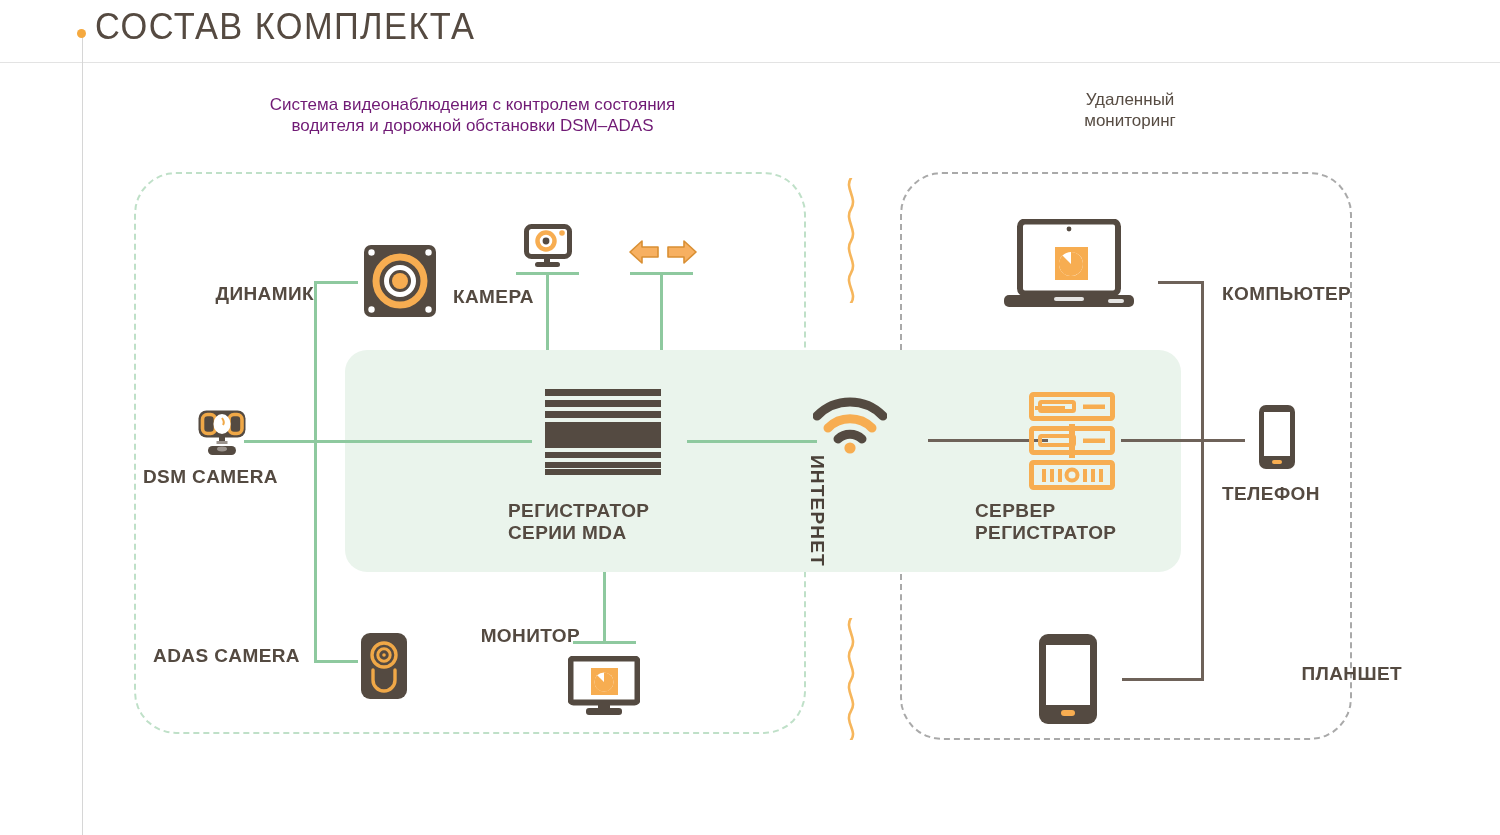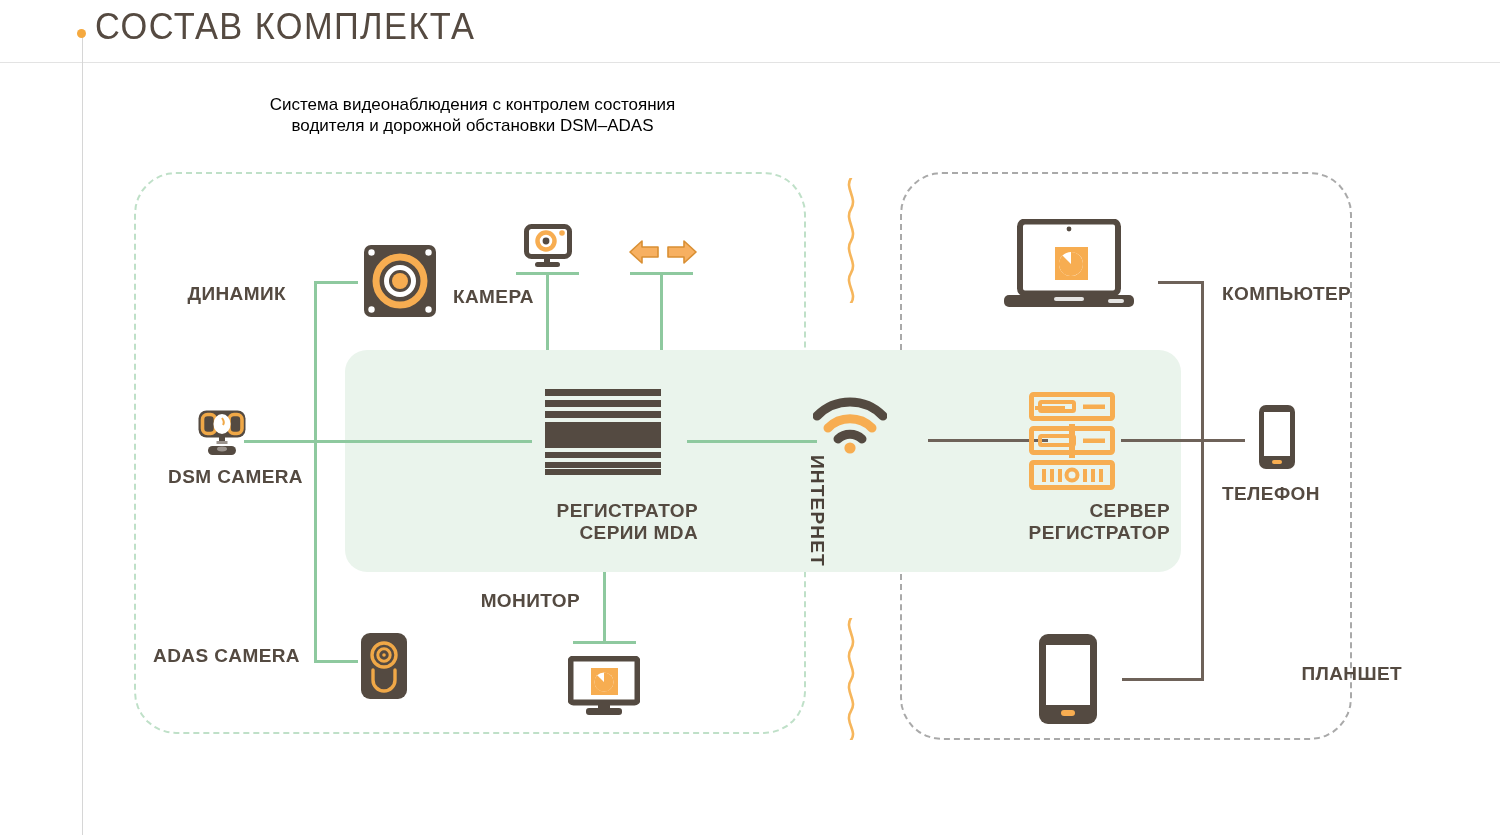--- a/index.html
+++ b/index.html
@@ -30,21 +30,21 @@
     background:#f5a93f;
   }
 
   
   .caption{
     position:absolute;text-align:center;line-height:1.25;
     font-size:17px;font-weight:400;
     font-family:"Liberation Sans Narrow","Liberation Sans",sans-serif;
     white-space:pre-line;
   }
-  #caption-left{left:215px;top:94px;width:515px;color:#000000;}
+  #caption-left{left:215px;top:94px;width:515px;color:#701a75;}
   #caption-right{left:1000px;top:89px;width:260px;color:#574c43;}
 
   
   .panel{position:absolute;border-style:dashed;border-width:2px;border-radius:42px;box-sizing:border-box;}
   #panel-vehicle{left:134px;top:172px;width:672px;height:562px;border-color:#bfe0c8;}
   #panel-remote{left:900px;top:172px;width:452px;height:568px;border-color:#a9a9a9;}
 
   
   #green-band{
     position:absolute;left:345px;top:350px;width:836px;height:222px;
@@ -55,21 +55,21 @@
   .ln{position:absolute;background:#8ec99f;}
   .ln-d{position:absolute;background:#6e6259;}
 
   
   .lbl{
     position:absolute;color:#544a41;
     font-family:"Liberation Sans Narrow","Liberation Sans",sans-serif;
     font-size:19px;font-weight:700;letter-spacing:.4px;
     line-height:1.16;white-space:pre-line;
   }
-  .lbl.center{text-align:right;}
+  .lbl.center{text-align:left;}
   .lbl.right{text-align:right;}
 
   
   .icon{position:absolute;}
   .icon svg{display:block;}
 
   
   #internet-label{
     position:absolute;left:806px;top:455px;width:180px;
     color:#4a4139;font-size:19px;font-weight:700;letter-spacing:1.2px;
@@ -82,20 +82,22 @@
 
 <div class="stage">
 
   <div id="header-rule"></div>
   <div id="spine"></div>
   <div id="spine-dot"></div>
   <div id="page-title">СОСТАВ КОМПЛЕКТА</div>
 
   <div class="caption" id="caption-left">Система видеонаблюдения с контролем состояния
 водителя и дорожной обстановки DSM–ADAS</div>
+  <div class="caption" id="caption-right">Удаленный
+мониторинг</div>
 
   <div class="panel" id="panel-vehicle"></div>
   <div class="panel" id="panel-remote"></div>
 
   <div id="green-band"></div>
 
   <div class="ln" style="left:314px;top:281px;width:3px;height:382px;"></div>
   <div class="ln" style="left:314px;top:281px;width:44px;height:3px;"></div>
   <div class="ln" style="left:314px;top:660px;width:44px;height:3px;"></div>
 
@@ -134,21 +136,21 @@
       <rect x="1" y="1" width="72" height="72" rx="7" fill="#544a41"></rect>
       <circle cx="8.5" cy="8.5" r="3.2" fill="#ffffff"></circle>
       <circle cx="65.5" cy="8.5" r="3.2" fill="#ffffff"></circle>
       <circle cx="8.5" cy="65.5" r="3.2" fill="#ffffff"></circle>
       <circle cx="65.5" cy="65.5" r="3.2" fill="#ffffff"></circle>
       <circle cx="37" cy="37" r="24" fill="none" stroke="#f7ad51" stroke-width="7"></circle>
       <circle cx="37" cy="37" r="13.5" fill="none" stroke="#ffffff" stroke-width="5"></circle>
       <circle cx="37" cy="37" r="8" fill="#f7ad51"></circle>
     </svg>
   </div>
-  <div class="lbl right" style="left:108px;top:283px;width:178px;">ДИНАМИК</div>
+  <div class="lbl right" style="left:136px;top:283px;width:178px;">ДИНАМИК</div>
 
   <div class="icon" style="left:524px;top:224px;">
     <svg width="48" height="46" viewBox="0 0 48 46">
       <rect x="2.5" y="2.5" width="43" height="30" rx="5" fill="none" stroke="#544a41" stroke-width="5"></rect>
       <circle cx="22" cy="17" r="8.5" fill="none" stroke="#f7ad51" stroke-width="4.5"></circle>
       <circle cx="22" cy="17" r="3.4" fill="#544a41"></circle>
       <circle cx="38" cy="9" r="2.8" fill="#f7ad51"></circle>
       <rect x="20" y="32" width="6" height="6" fill="#544a41"></rect>
       <rect x="11" y="38" width="25" height="5" rx="2.5" fill="#544a41"></rect>
     </svg>
@@ -205,21 +207,21 @@
   <div class="icon" style="left:568px;top:656px;">
     <svg width="72" height="60" viewBox="0 0 72 60">
       <rect x="2.5" y="2.5" width="67" height="44" rx="3" fill="none" stroke="#544a41" stroke-width="6"></rect>
       <rect x="23" y="12" width="27" height="27" fill="#f7ad51"></rect>
       <circle cx="36" cy="26" r="9.6" fill="#ffffff"></circle>
       <path d="M36 16.4 a9.6 9.6 0 1 1 -6.8 2.8 L36 26 Z" fill="#f7ad51"></path>
       <rect x="30" y="46" width="12" height="7" fill="#544a41"></rect>
       <rect x="18" y="52" width="36" height="7" rx="3" fill="#544a41"></rect>
     </svg>
   </div>
-  <div class="lbl right" style="left:400px;top:590px;width:180px;text-align:right;">МОНИТОР</div>
+  <div class="lbl right" style="left:400px;top:625px;width:180px;text-align:right;">МОНИТОР</div>
 
   <div class="icon" style="left:813px;top:396px;">
     <svg width="74" height="58" viewBox="0 0 74 58">
       <path d="M4 20 A46 46 0 0 1 70 20" fill="none" stroke="#544a41" stroke-width="9" stroke-linecap="round"></path>
       <path d="M15 32 A31 31 0 0 1 59 32" fill="none" stroke="#f7ad51" stroke-width="9" stroke-linecap="round"></path>
       <path d="M25 43 A17.5 17.5 0 0 1 49 43" fill="none" stroke="#544a41" stroke-width="9" stroke-linecap="round"></path>
       <circle cx="37" cy="52" r="5.6" fill="#f7ad51"></circle>
     </svg>
   </div>
   <div id="internet-label">ИНТЕРНЕТ</div>

